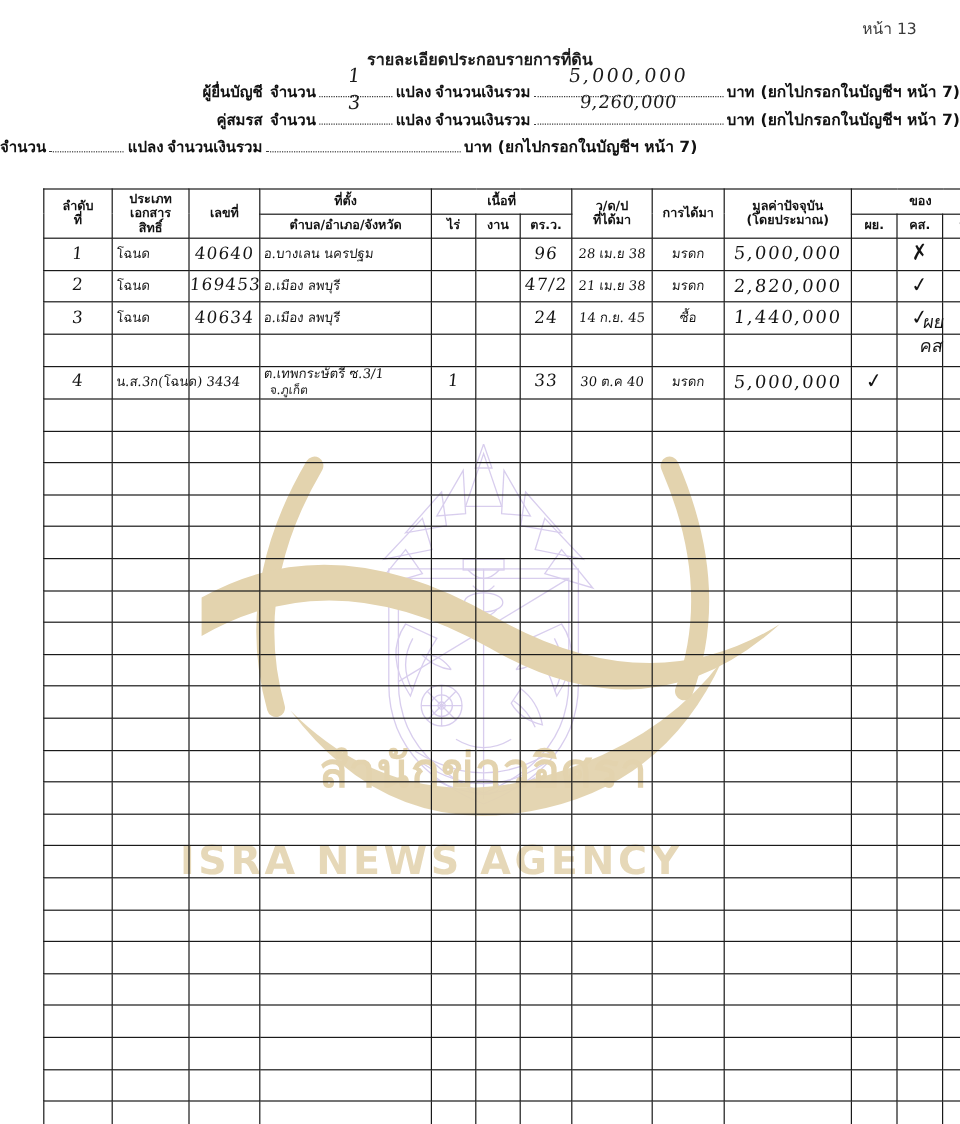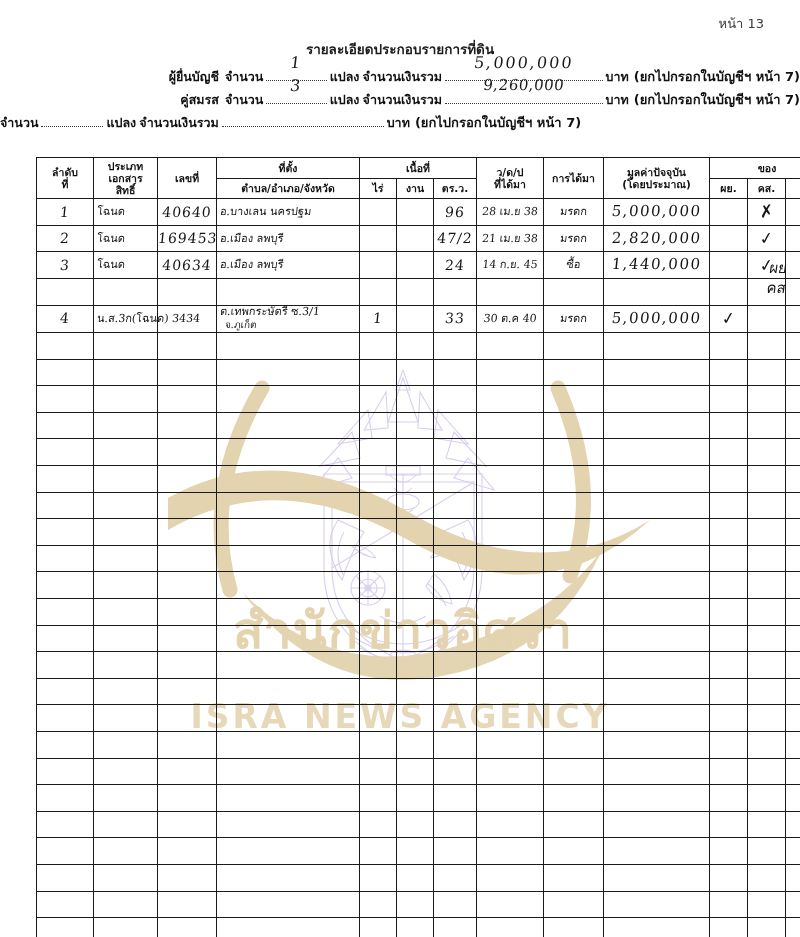--- a/index.html
+++ b/index.html
@@ -34,35 +34,34 @@
   }
   #wm-swoosh {
     left: 150px;
     top: 380px;
     width: 520px;
     height: 330px;
     opacity: 1;
   }
   #wm-thai {
     left: 158px;
-    top: 606px;
+    top: 627px;
     width: 490px;
     text-align: center;
-    font-family: Liberation Sans, sans-serif;
-    font-size: 50px;
+    font-family: Liberation Mono, monospace;
+    font-size: 40px;
     font-weight: bold;
     color: #e3d3ae;
     line-height: 1;
     letter-spacing: 1px;
   }
   #wm-eng {
     left: 150px;
     top: 700px;
     width: 500px;
-    text-align: center;
     font-family: "DejaVu Sans", "Liberation Sans", sans-serif;
     font-size: 33px;
     font-weight: bold;
     color: #e6d8b8;
     letter-spacing: 3px;
     line-height: 1;
   }
 
   
   #page-number {

